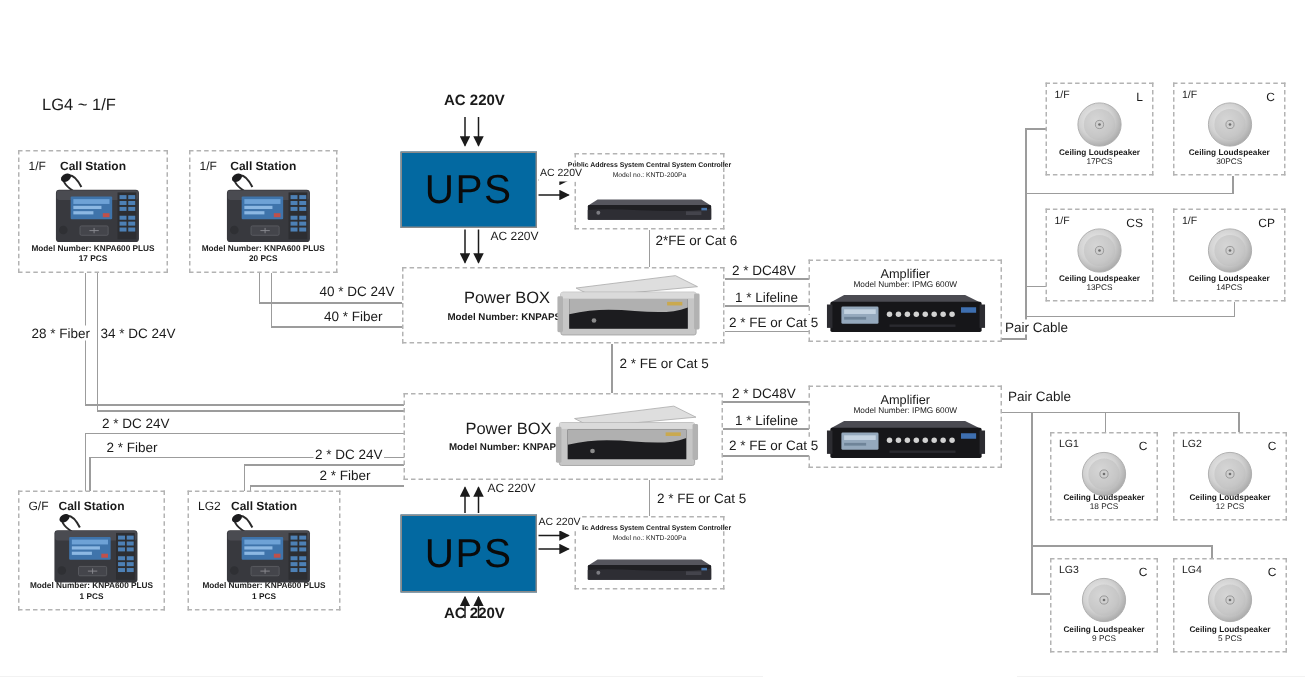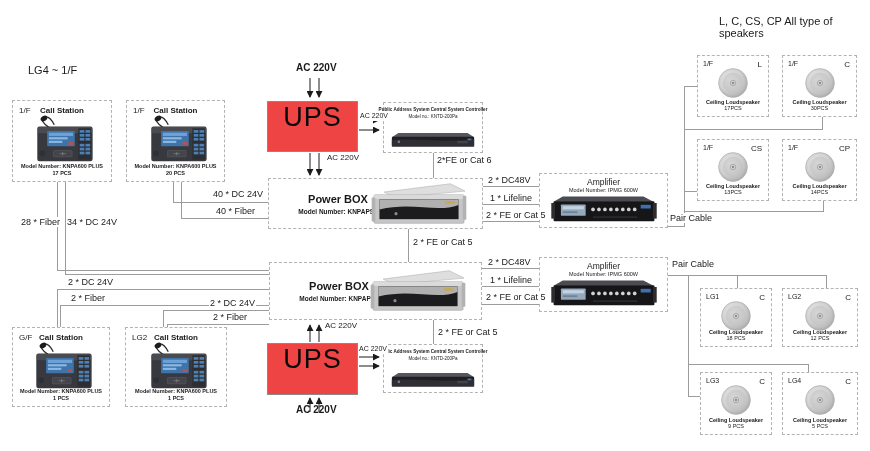--- a/index.html
+++ b/index.html
@@ -1,42 +1,42 @@
 <!DOCTYPE html>
 <html><head>
 <meta charset="utf-8">
 <style>
   * { margin:0; padding:0; box-sizing:border-box; }
   body { background:#ddd; font-family:"Liberation Sans", sans-serif; }
   .canvas { position:relative; width:870px; height:451px; background:#fff; overflow:hidden;
             font-family:"Liberation Sans", sans-serif; color:#1a1a1a; }
   .wires-svg { position:absolute; left:0; top:0; z-index:1; }
   .dashed { position:absolute; border:1px dashed #b3b3b3; z-index:2; }
-  .solid-box { position:absolute; border:1px solid #8a8a8a; background:#ef4444; z-index:2;
-               display:flex; align-items:flex-start; justify-content:center; }
+  .solid-box { position:absolute; border:1px solid #8a8a8a; background:#0369a1; z-index:2;
+               display:flex; align-items:center; justify-content:center; }
   .ups-label { font-size:27px; color:#0a0a0a; letter-spacing:1px; }
   .title-block { position:absolute; left:28px; top:30px; font-size:11px; line-height:16px; z-index:2; white-space:pre; }
   .note-tr { position:absolute; left:719px; top:15px; font-size:11px; z-index:2; }
   .lbl { position:absolute; font-size:9px; line-height:10px; background:#fff; padding:0 1px;
          white-space:nowrap; z-index:3; }
   .lbl.b { font-weight:bold; font-size:10px; background:none; }
   .lbl.s { font-size:7px; }
   .lbl.m { font-size:8px; }
   .cs-floor { position:absolute; left:6px; top:5px; font-size:8px; }
   .cs-title { position:absolute; left:0; right:0; top:5px; text-align:center; font-size:8px; font-weight:bold; }
   .cs-dev { position:absolute; left:50%; top:13px; transform:translateX(-46%); }
   .cs-model { position:absolute; left:0; right:0; bottom:12px; text-align:center; font-size:5.5px; font-weight:bold; color:#222; }
   .cs-qty { position:absolute; left:0; right:0; bottom:5px; text-align:center; font-size:5.5px; font-weight:bold; }
   .spk-floor { position:absolute; left:5px; top:4px; font-size:7px; }
   .spk-type { position:absolute; right:6px; top:4px; font-size:8px; }
   .spk-dev { position:absolute; left:50%; top:11px; transform:translateX(-50%); }
   .spk-name { position:absolute; left:0; right:0; bottom:11px; text-align:center; font-size:5.5px; font-weight:bold; }
   .spk-qty { position:absolute; left:0; right:0; bottom:5px; text-align:center; font-size:5.5px; }
   .pb-text { position:absolute; left:14px; top:50%; transform:translateY(-50%); width:110px; text-align:center; }
-  .pb-title { font-size:11px; font-weight:bold; margin-bottom:3px; }
+  .pb-title { font-size:11px; font-weight:normal; margin-bottom:3px; }
   .pb-model { font-size:6.5px; font-weight:bold; }
   .pb-dev { position:absolute; right:14px; top:50%; transform:translateY(-50%); }
   .amp-title { position:absolute; left:0; right:0; top:3px; text-align:center; font-size:8.5px; font-weight:normal; }
   .amp-model { position:absolute; left:0; right:0; top:13px; text-align:center; font-size:5.5px; }
   .amp-dev { position:absolute; left:50%; bottom:2px; transform:translateX(-50%); }
   .ctl-title { position:absolute; left:-8px; right:-8px; top:4px; text-align:center; font-size:4.6px; font-weight:bold; white-space:nowrap; }
   .ctl-model { position:absolute; left:0; right:0; top:11px; text-align:center; font-size:4.5px; }
   .ctl-dev { position:absolute; left:50%; bottom:3px; transform:translateX(-50%); }
 </style>
 </head>
@@ -171,21 +171,20 @@
       <line x1="359" y1="357" x2="379" y2="357" marker-end="url(#ah)"></line>
       <line x1="359" y1="366" x2="379" y2="366" marker-end="url(#ah)"></line>
       <line x1="310" y1="412" x2="310" y2="398" marker-end="url(#ah)"></line>
       <line x1="319" y1="412" x2="319" y2="398" marker-end="url(#ah)"></line>
     </g>
   </svg>
 
   <div class="title-block">
     <div>LG4 ~ 1/F</div>
   </div>
-  <div class="note-tr">L, C, CS, CP All type of speakers</div>
 
   <div class="dashed" style="left:12px;top:100px;width:100px;height:82px">
     <span class="cs-floor">1/F</span>
     <span class="cs-title">Call Station</span>
     <svg class="cs-dev" width="74" height="50" viewBox="0 0 78 56">
         <use href="#sym-callstation"></use>
       </svg>
     <span class="cs-model">Model Number: KNPA600 PLUS</span>
     <span class="cs-qty">17 PCS</span>
   </div>

